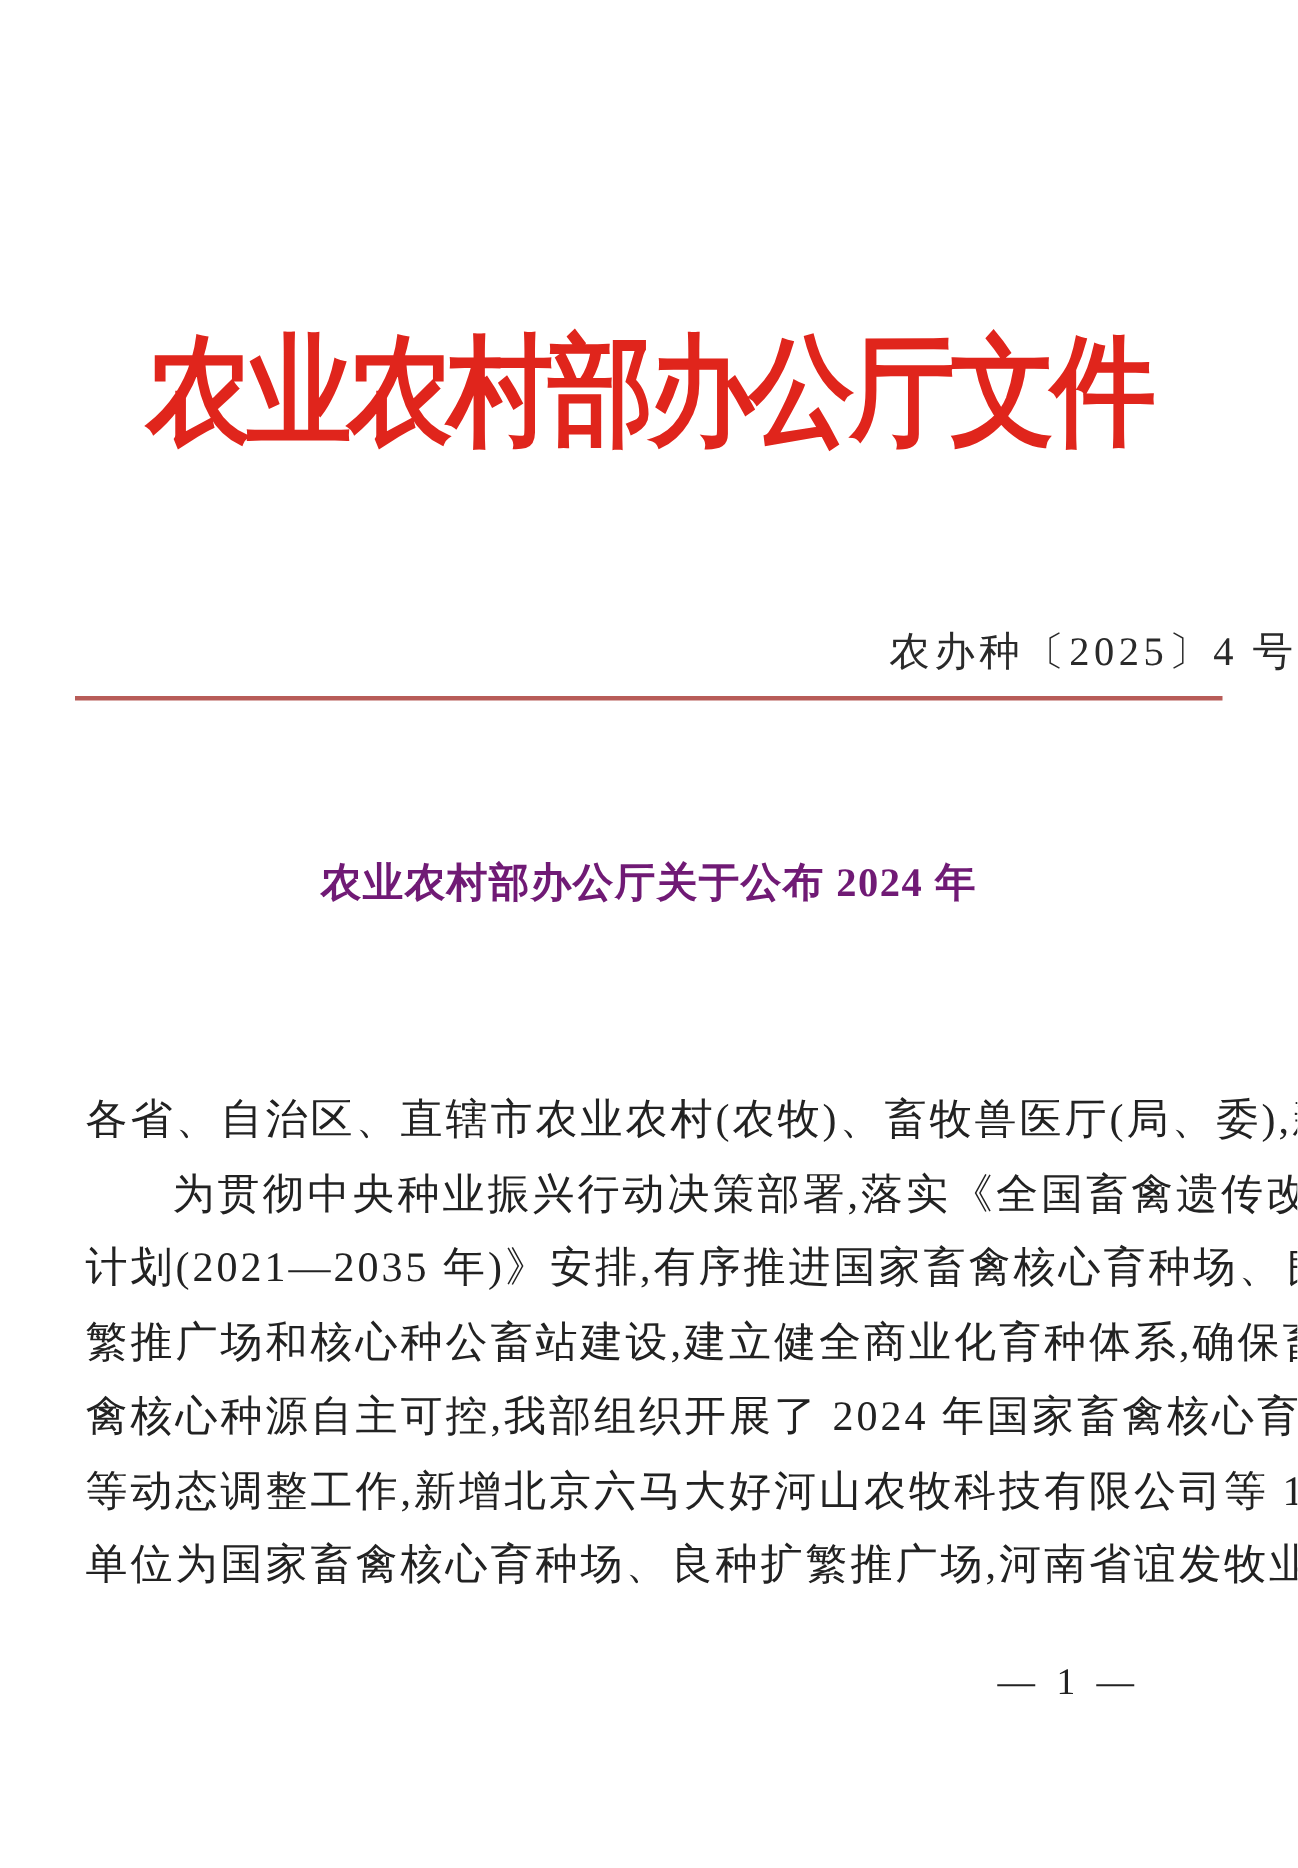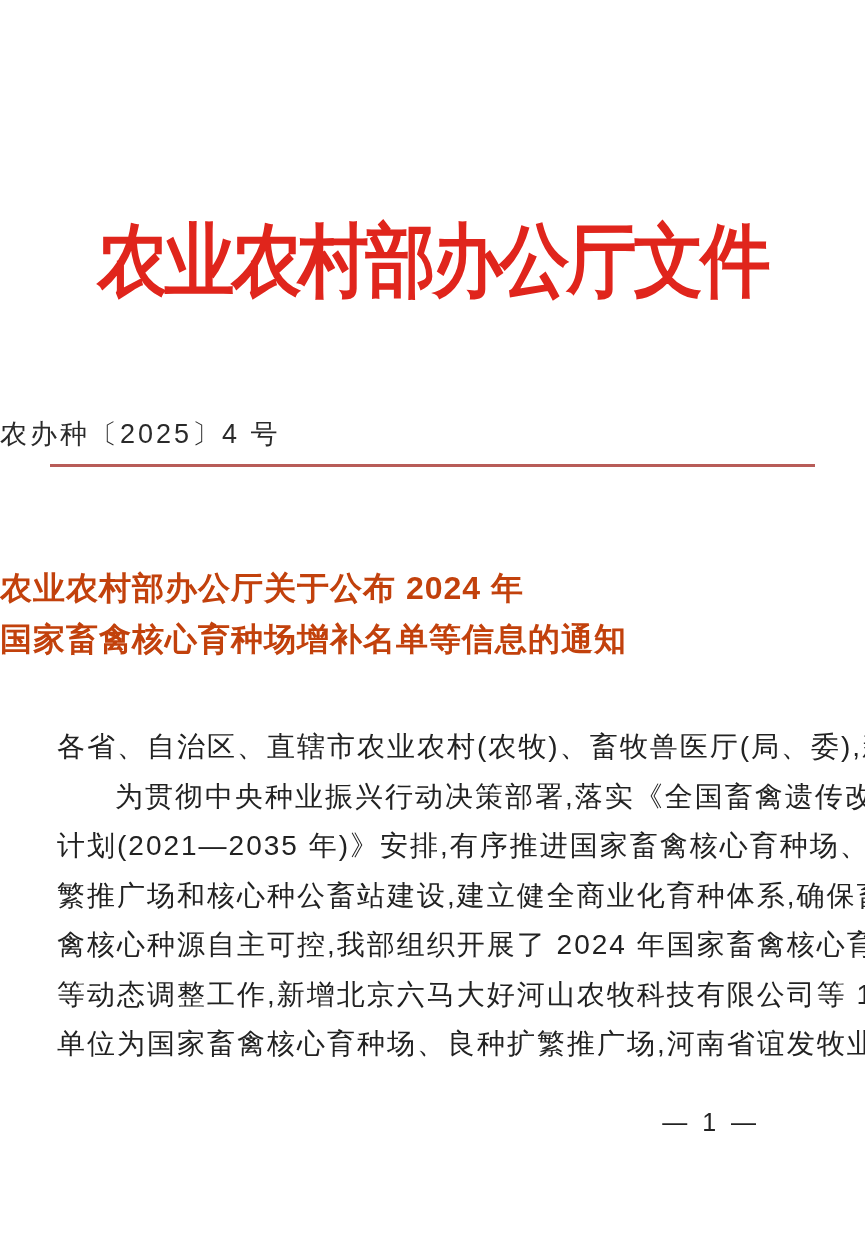--- a/index.html
+++ b/index.html
@@ -7,21 +7,21 @@
   html, body {
     background: #ffffff;
   }
 
   .page {
     position: relative;
     width: 865px;
     height: 1245px;
     background: #ffffff;
     overflow: hidden;
-    font-family: Liberation Sans, sans-serif;
+    font-family: Liberation Serif, serif;
     color: #1a1a1a;
   }
 
   .red-header {
     position: absolute;
     top: 208px;
     left: 0;
     width: 100%;
     text-align: center;
     font-size: 70px;
@@ -31,44 +31,45 @@
     transform: scaleY(1.14);
     transform-origin: center top;
     white-space: nowrap;
   }
 
   .doc-number {
     position: absolute;
     top: 416px;
     left: 0;
     width: 100%;
-    text-align: left;
+    text-align: right;
     font-size: 27px;
     letter-spacing: 3px;
     color: #2a2a2a;
     white-space: nowrap;
   }
 
   .red-rule {
     position: absolute;
     top: 464px;
     left: 50px;
     width: 765px;
     height: 3px;
     background: #b85c58;
   }
 
   .doc-title {
     position: absolute;
     top: 563px;
     left: 0;
     width: 100%;
+    text-align: center;
     font-weight: bold;
-    font-size: 32px;
-    color: #c2410c;
+    font-size: 27px;
+    color: #701a75;
     line-height: 51px;
     letter-spacing: 1px;
   }
 
   .body-block {
     position: absolute;
     top: 722px;
     left: 57px;
     width: 752px;
     font-size: 28px;
@@ -108,21 +109,20 @@
 <div class="page">
 
   <div class="red-header">农业农村部办公厅文件</div>
 
   <div class="doc-number">农办种〔2025〕4 号</div>
 
   <div class="red-rule"></div>
 
   <div class="doc-title">
     <div>农业农村部办公厅关于公布 2024 年</div>
-    <div>国家畜禽核心育种场增补名单等信息的通知</div>
   </div>
 
   <div class="body-block">
     <div class="body-line">各省、自治区、直辖市农业农村(农牧)、畜牧兽医厅(局、委),新疆</div>
     <div class="body-line indent">为贯彻中央种业振兴行动决策部署,落实《全国畜禽遗传改良</div>
     <div class="body-line">计划(2021—2035 年)》安排,有序推进国家畜禽核心育种场、良种扩</div>
     <div class="body-line">繁推广场和核心种公畜站建设,建立健全商业化育种体系,确保畜</div>
     <div class="body-line">禽核心种源自主可控,我部组织开展了 2024 年国家畜禽核心育种场</div>
     <div class="body-line">等动态调整工作,新增北京六马大好河山农牧科技有限公司等 19 家</div>
     <div class="body-line">单位为国家畜禽核心育种场、良种扩繁推广场,河南省谊发牧业有</div>

